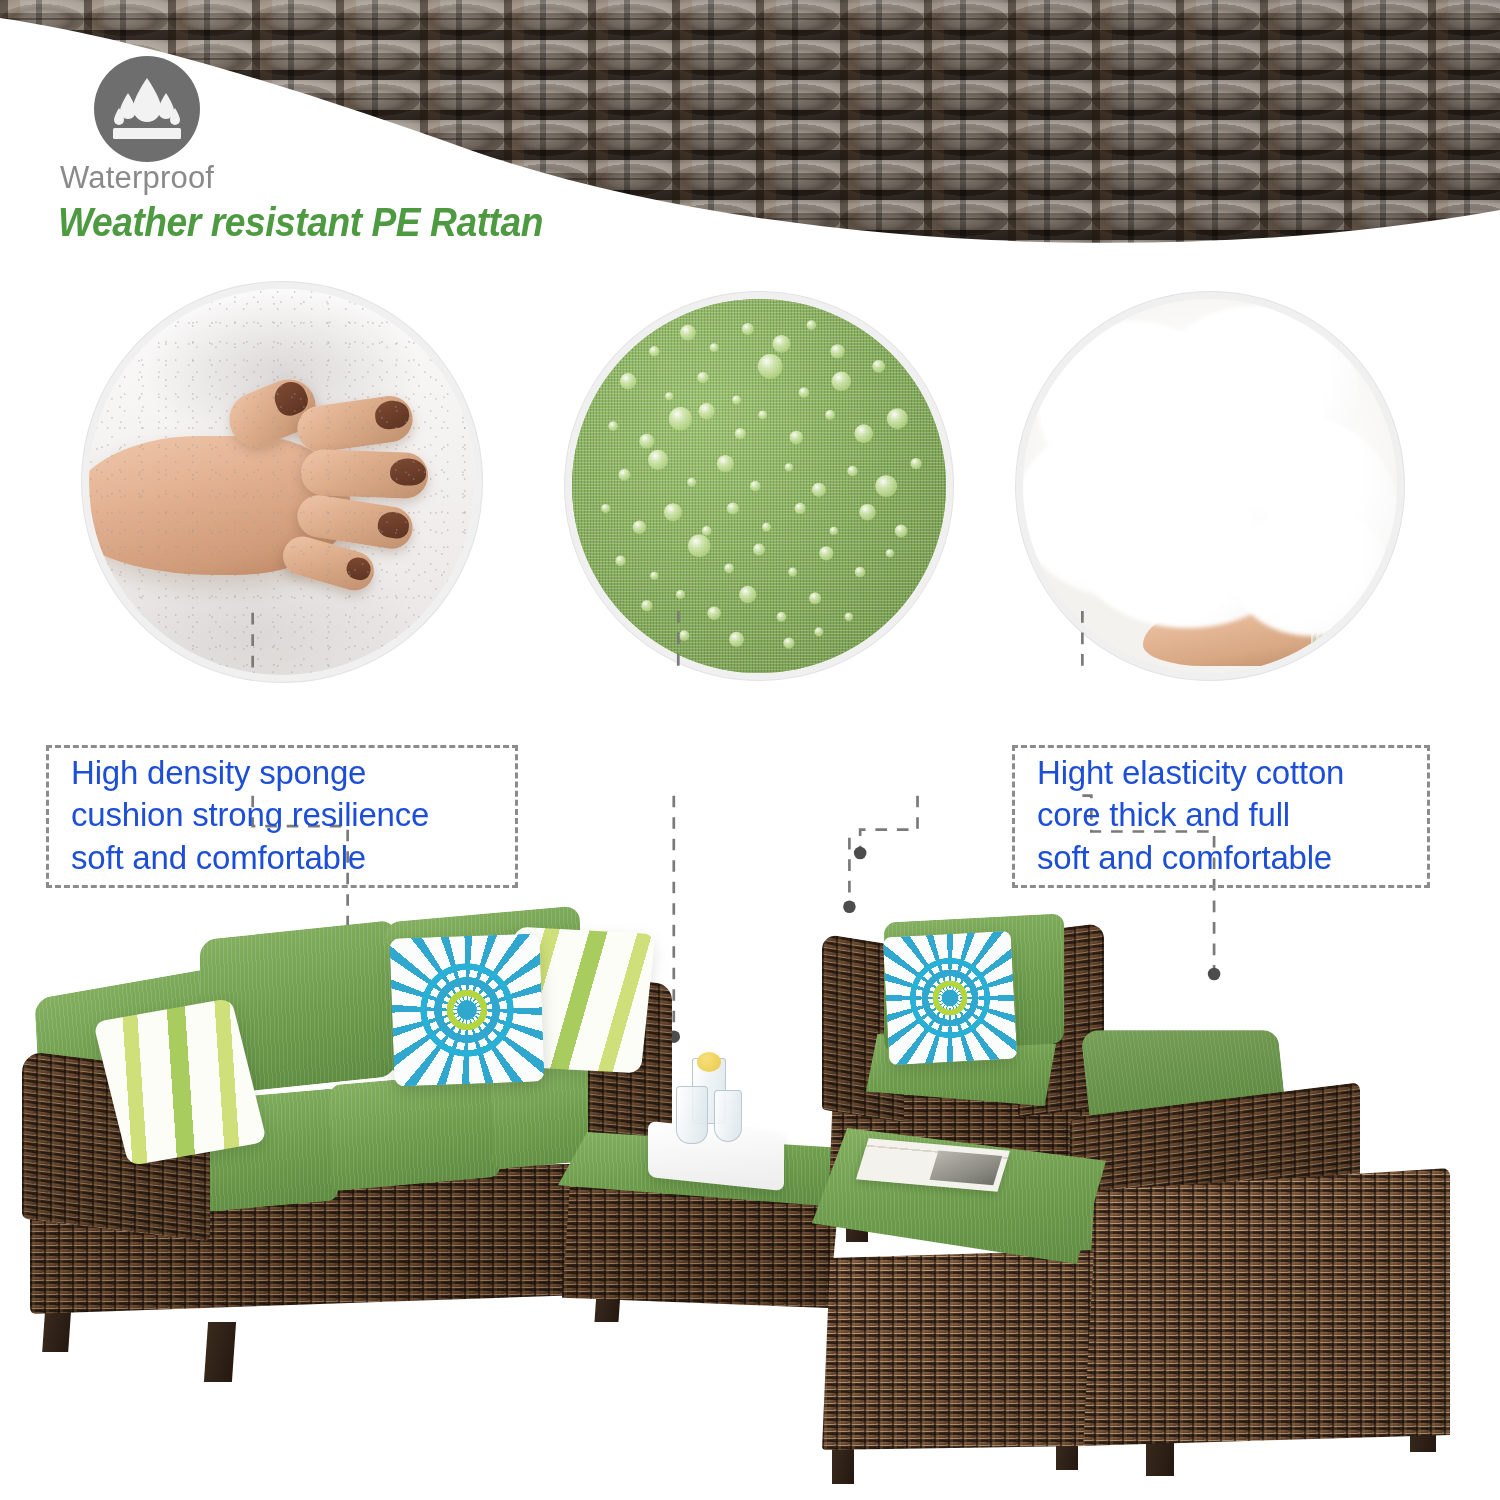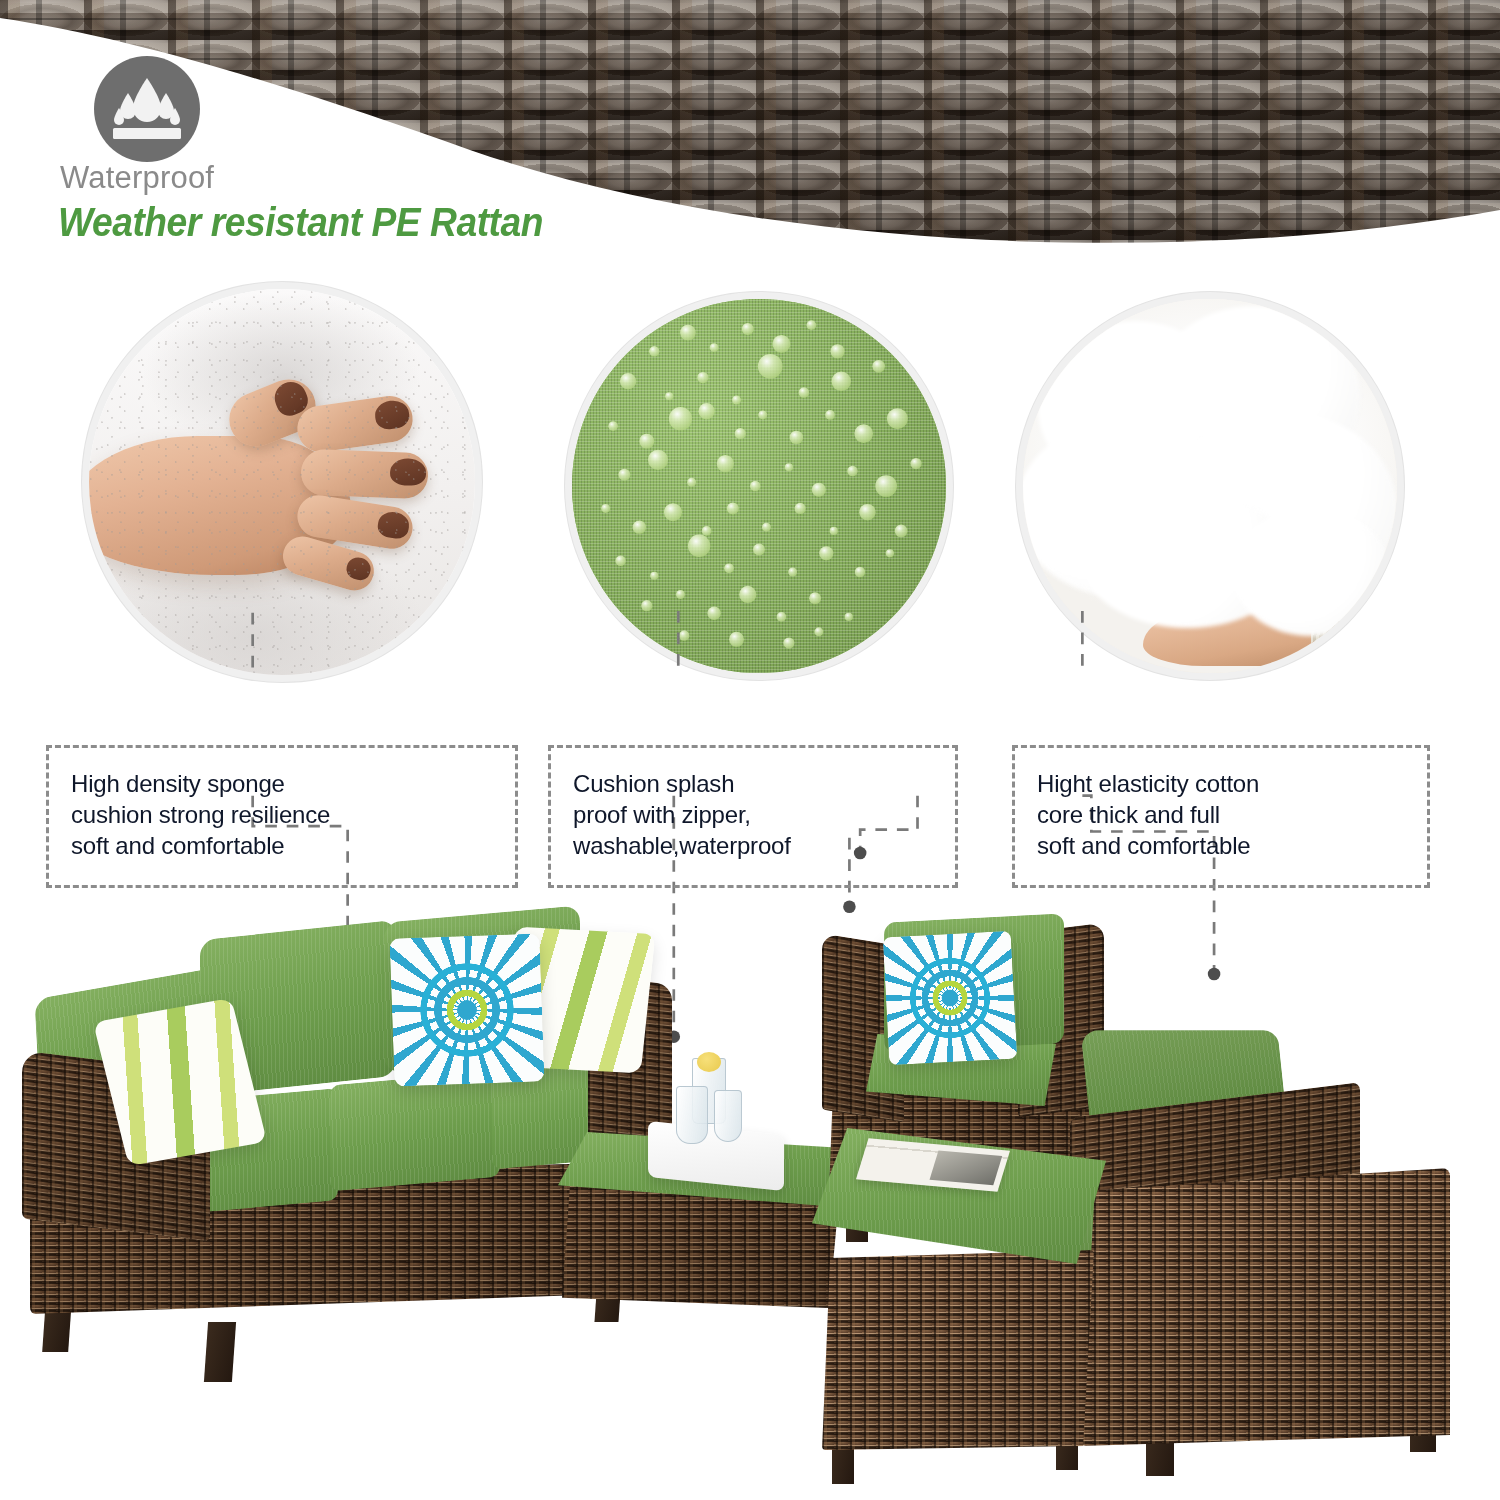--- a/index.html
+++ b/index.html
@@ -150,21 +150,21 @@
   }
 
   
   .callout {
     position: absolute;
     border: 3px dashed #8c8c8c;
     display: flex; align-items: center;
     padding: 14px 20px 16px 22px;
   }
   .callout p {
-    color: #0f172a; font-size: 24px; line-height: 1.28;
+    color: #1d4ed8; font-size: 33px; line-height: 1.28;
     white-space: pre-line; letter-spacing: -.2px;
   }
 
   
   .dashes { position:absolute; inset:0; pointer-events:none; }
 
   
   .scene { position:absolute; left:0; top:900px; width:1500px; height:600px; }
 
   .wicker {
@@ -399,25 +399,20 @@
       <circle cx="948" cy="1012" r="7"></circle>
     </g>
   </svg>
 
   <div class="callout" style="left:46px; top:745px; width:472px; height:143px;">
     <p>High density sponge
 cushion strong resilience
 soft and comfortable</p>
   </div>
 
-  <div class="callout" style="left:548px; top:745px; width:410px; height:143px;">
-    <p>Cushion splash
-proof with zipper,
-washable,waterproof</p>
-  </div>
 
   <div class="callout" style="left:1012px; top:745px; width:418px; height:143px;">
     <p>Hight elasticity cotton
 core thick and full
 soft and comfortable</p>
   </div>
 
   <div class="scene">
 
     <div>

